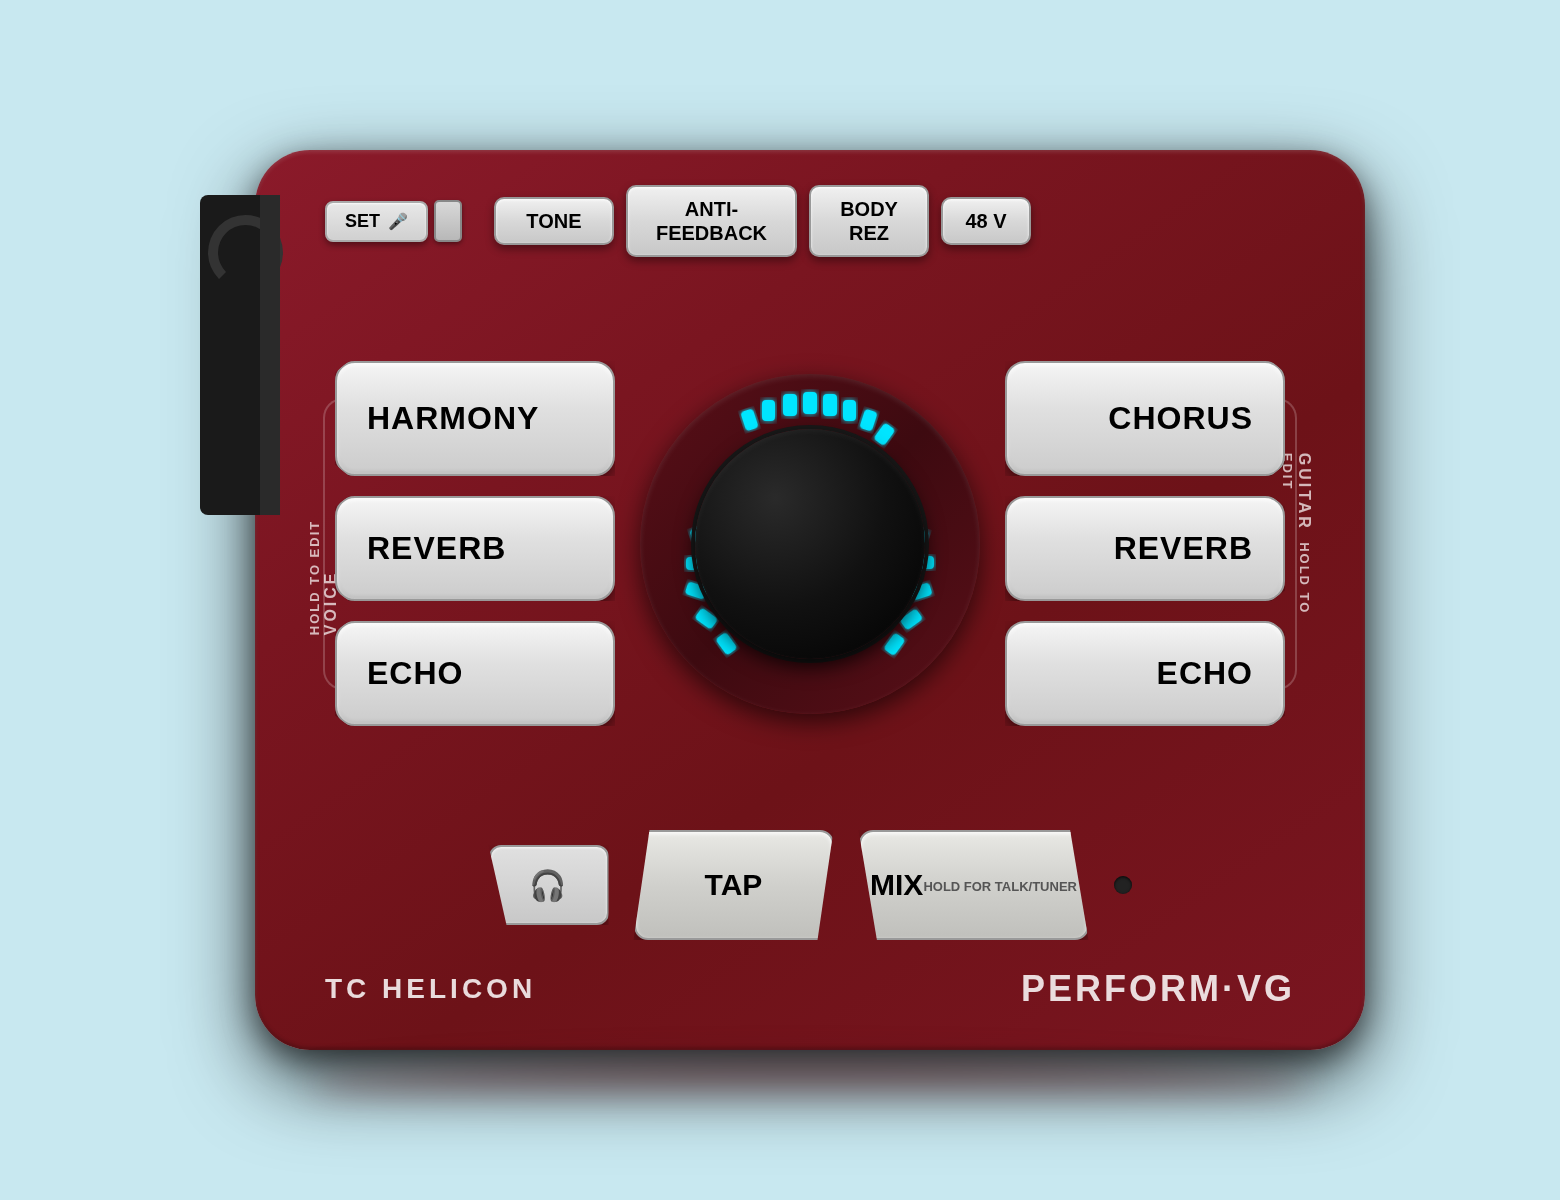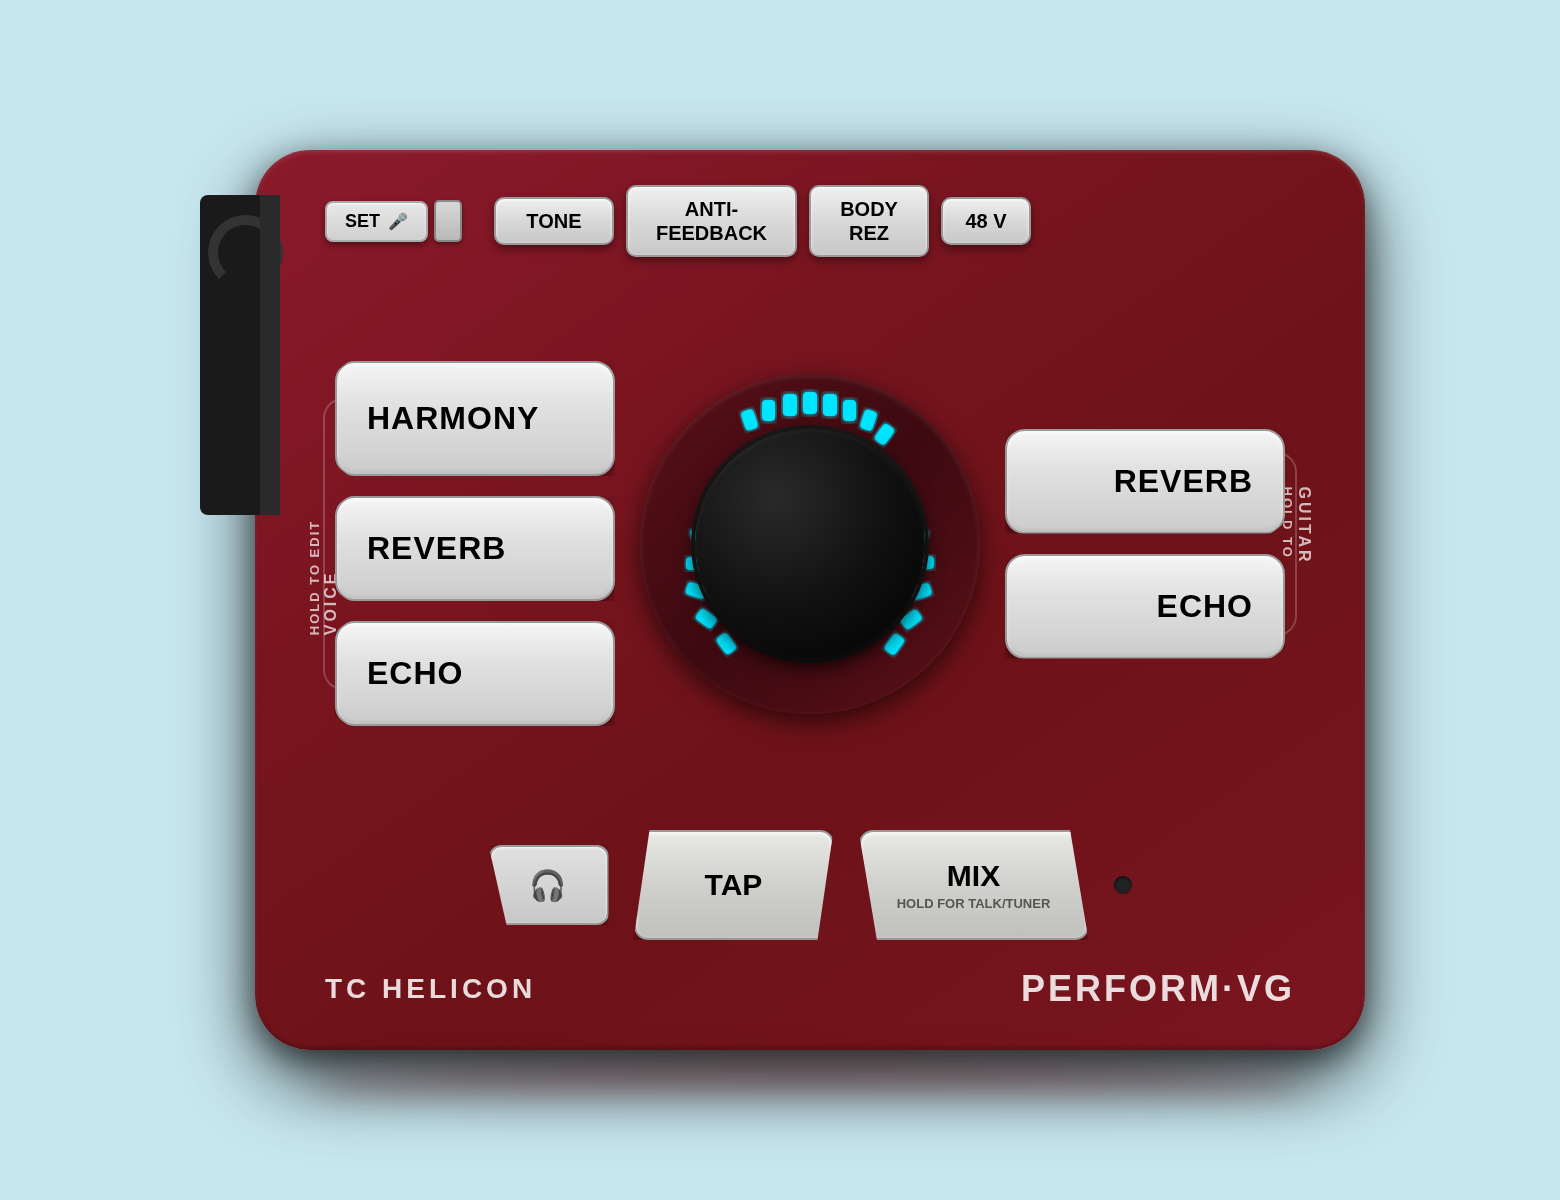--- a/index.html
+++ b/index.html
@@ -298,21 +298,21 @@
       clip-path: polygon(8% 0%, 100% 0%, 92% 100%, 0% 100%);
     }
 
     .btn-mix {
       background: linear-gradient(180deg, #e8e8e4 0%, #d0d0cc 50%, #c0c0bc 100%);
       border: 2px solid #999;
       border-radius: 14px;
       width: 230px;
       height: 110px;
       display: flex;
-      flex-direction: column;
+      flex-direction: row;
       align-items: center;
       justify-content: center;
       box-shadow: 0 5px 14px rgba(0,0,0,0.45), inset 0 2px 4px rgba(255,255,255,0.85);
       cursor: pointer;
       clip-path: polygon(0% 0%, 92% 0%, 100% 100%, 8% 100%);
     }
 
     .btn-mix .main-label {
       font-size: 30px;
       font-weight: 900;
@@ -495,20 +495,23 @@
         <div class="knob-inner"></div>
       </div>
 
       <div class="effects-grid-right" style="position:relative;">
         <div class="arc-right"></div>
         <div class="side-label right">
           <span style="font-size:16px; letter-spacing:3px;">GUITAR</span>&nbsp;
           <span>HOLD TO EDIT</span>
         </div>
 
+        <button class="effect-btn right-side harmony">
+          <span>CHORUS</span>
+        </button>
 
         <button class="effect-btn right-side">
           <span>REVERB</span>
         </button>
 
         <button class="effect-btn right-side">
           <span>ECHO</span>
         </button>
       </div>
 

